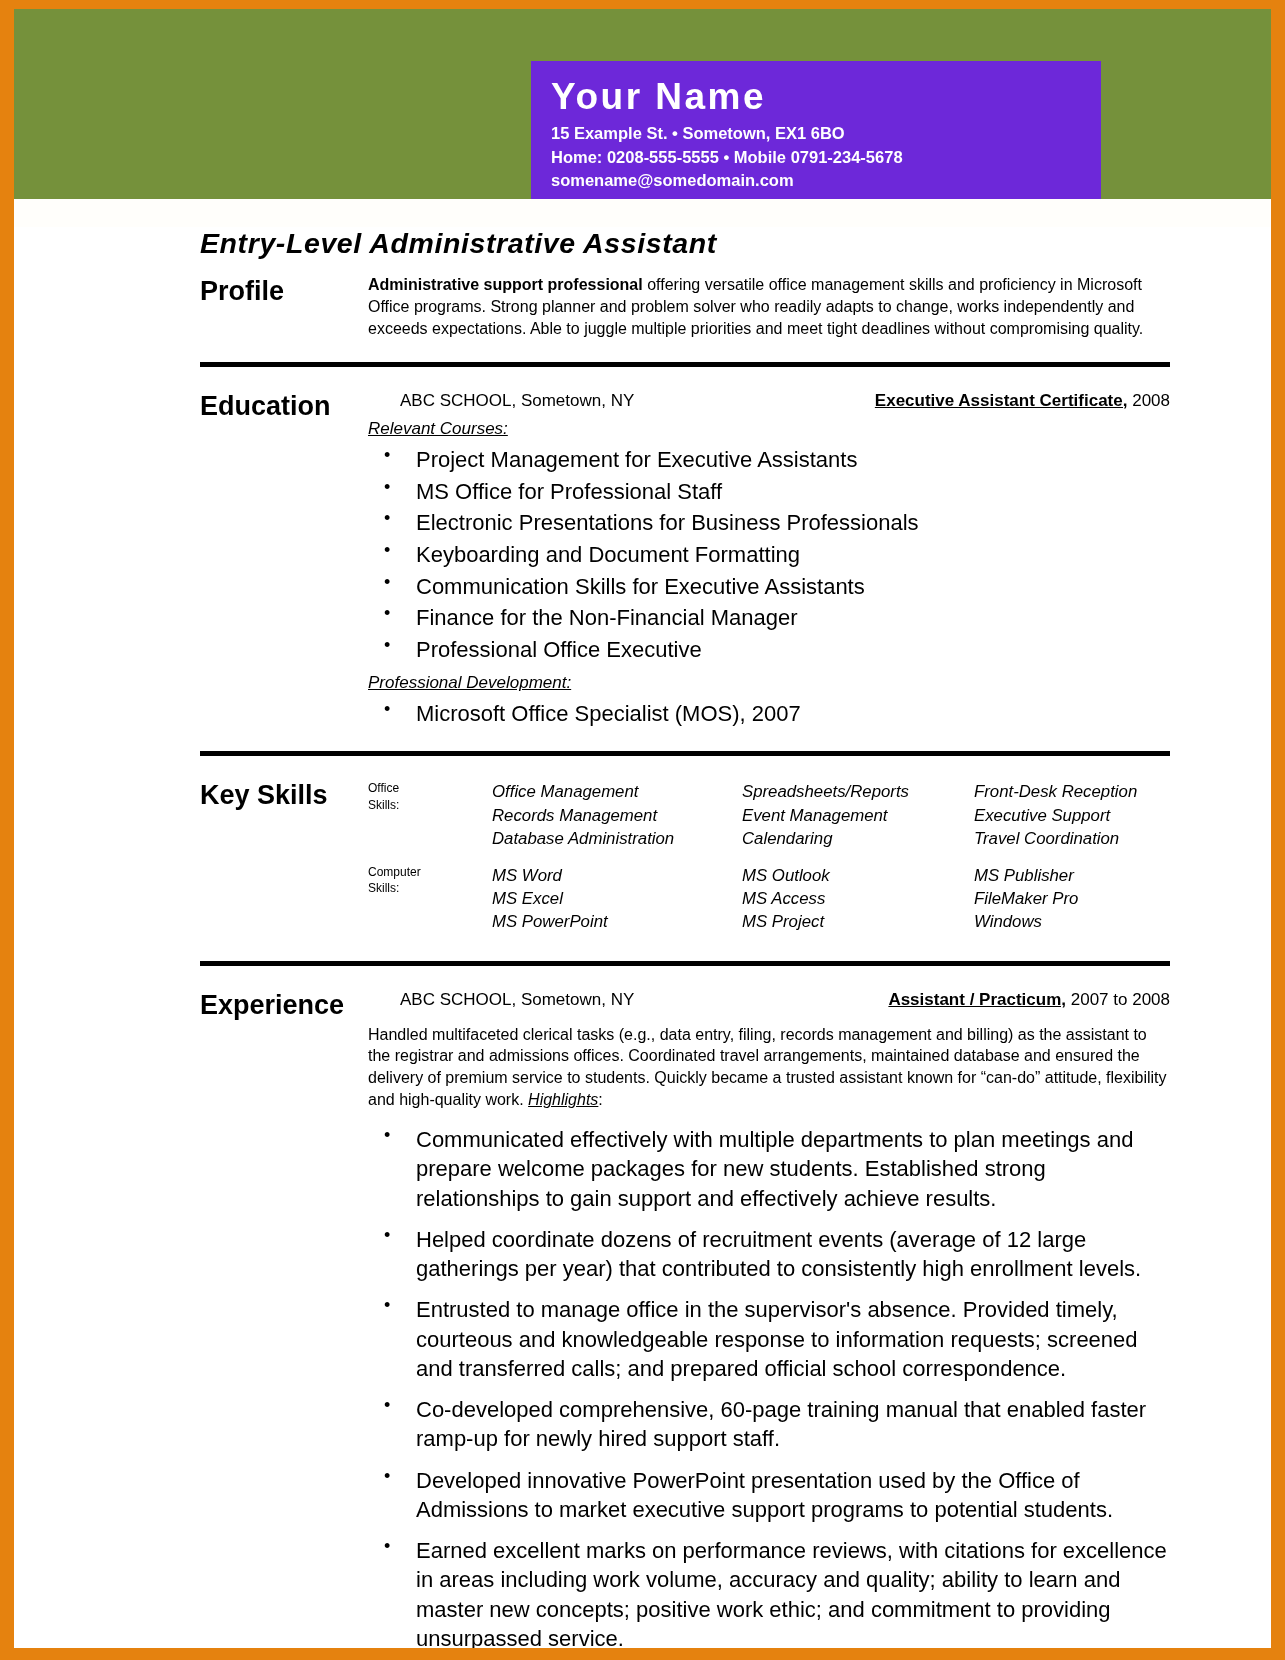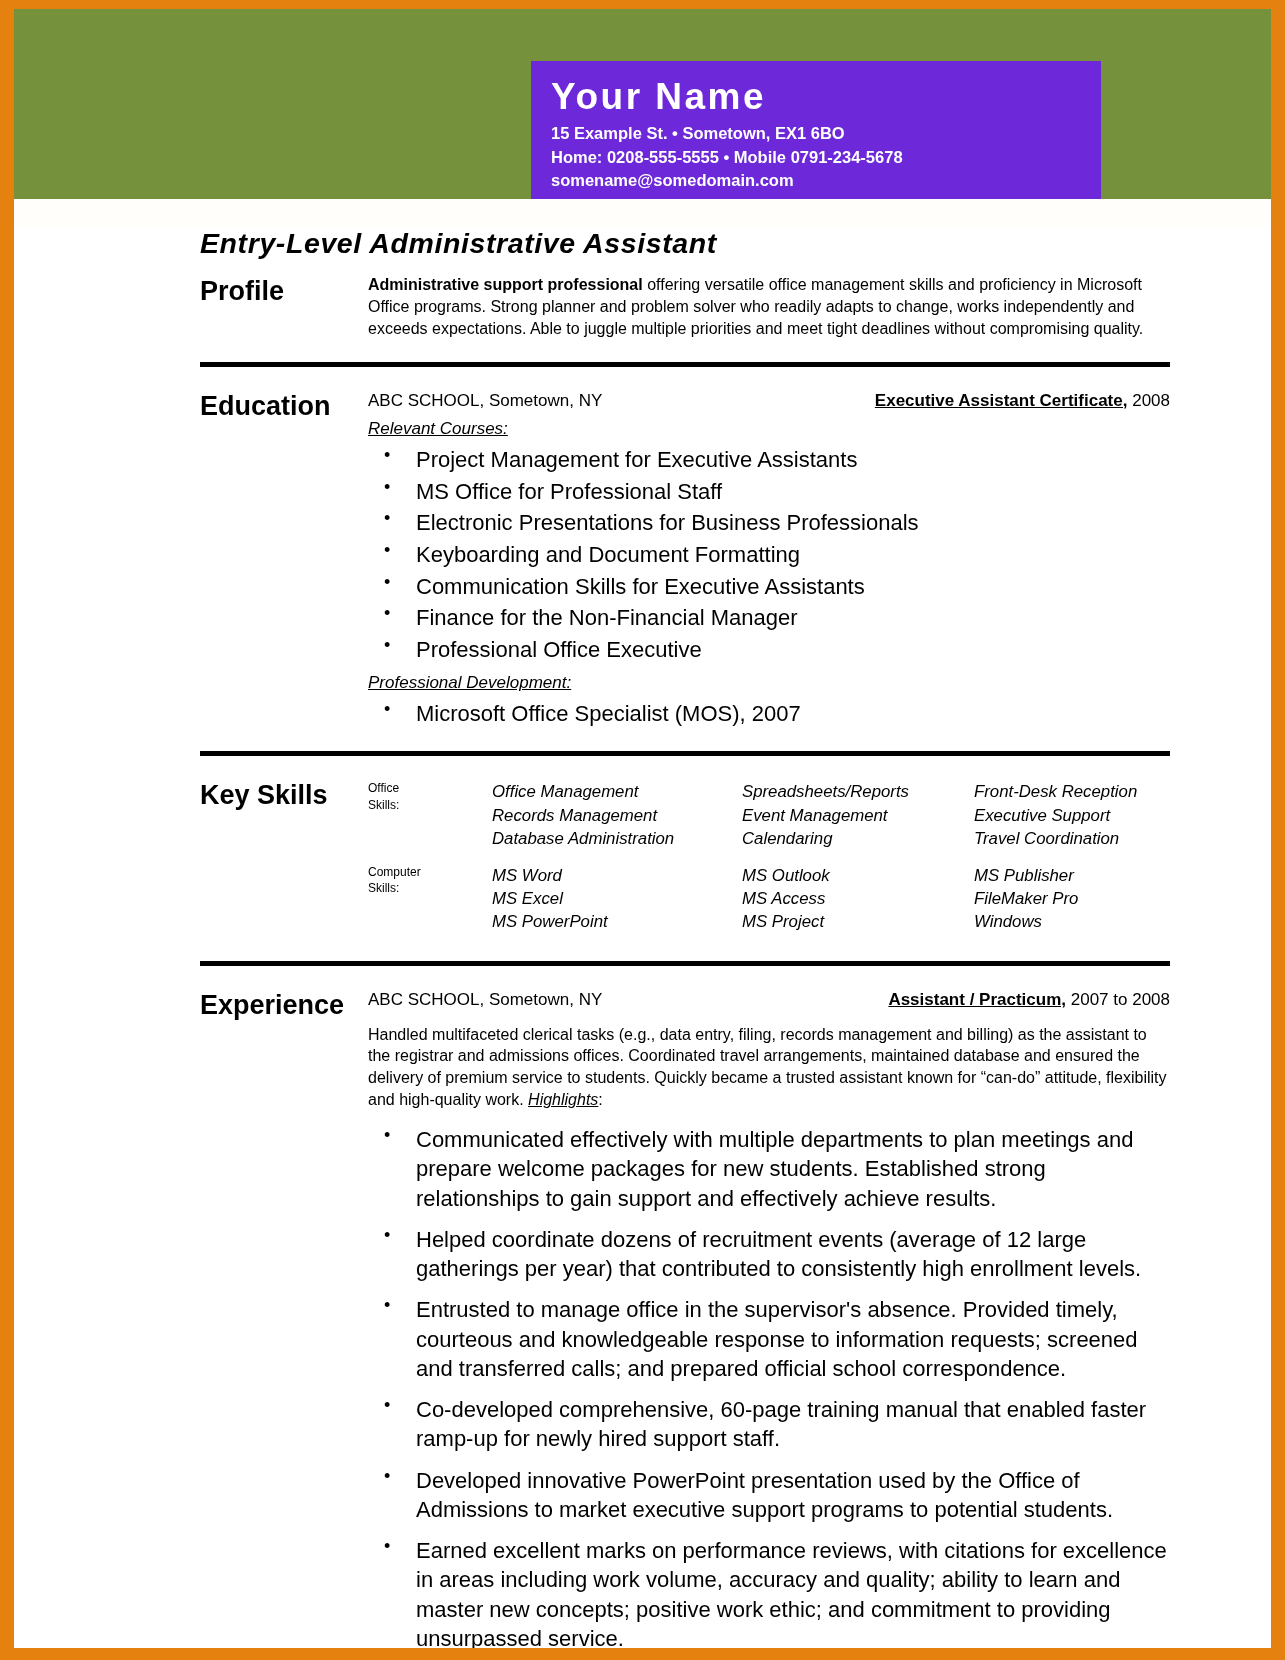--- a/index.html
+++ b/index.html
@@ -125,20 +125,21 @@
     margin: 0;
     text-align: left;
   }
   .para b { font-weight: bold; }
 
   .row-head {
     display: flex;
     justify-content: space-between;
     align-items: center;
     font-size: 17px;
+    margin-left: 32px;
   }
   .row-head .left { white-space: nowrap; }
   .row-head .right { white-space: nowrap; }
   .row-head .right u { text-decoration: underline; font-weight: bold; }
 
   .sub-head {
     font-style: italic;
     text-decoration: underline;
     font-size: 17px;
     margin-top: 5px;

